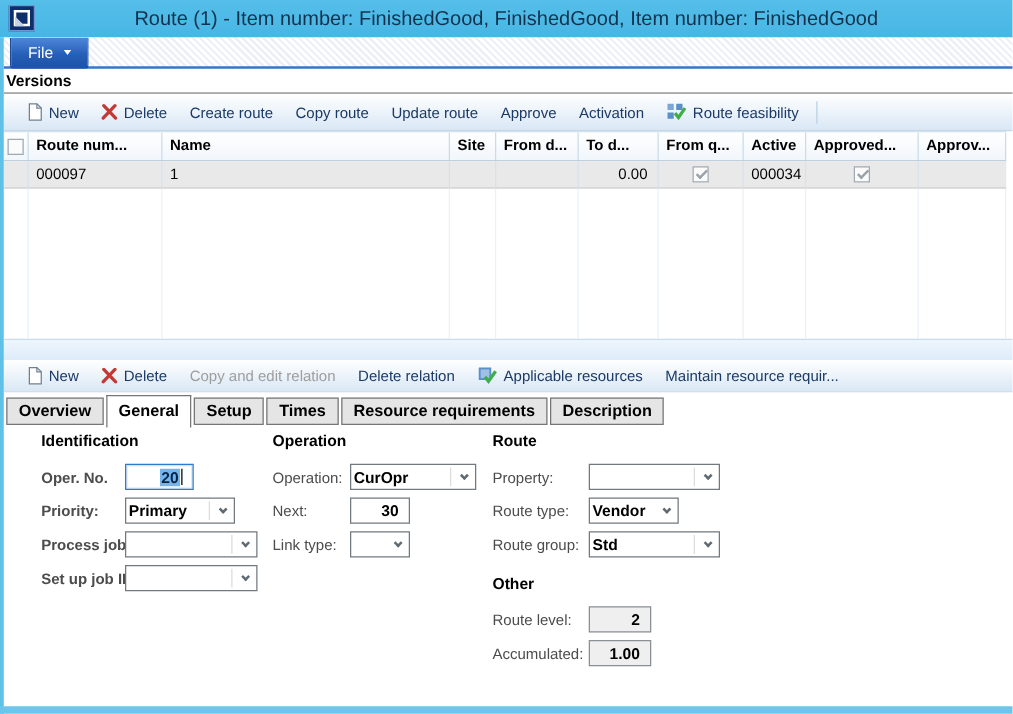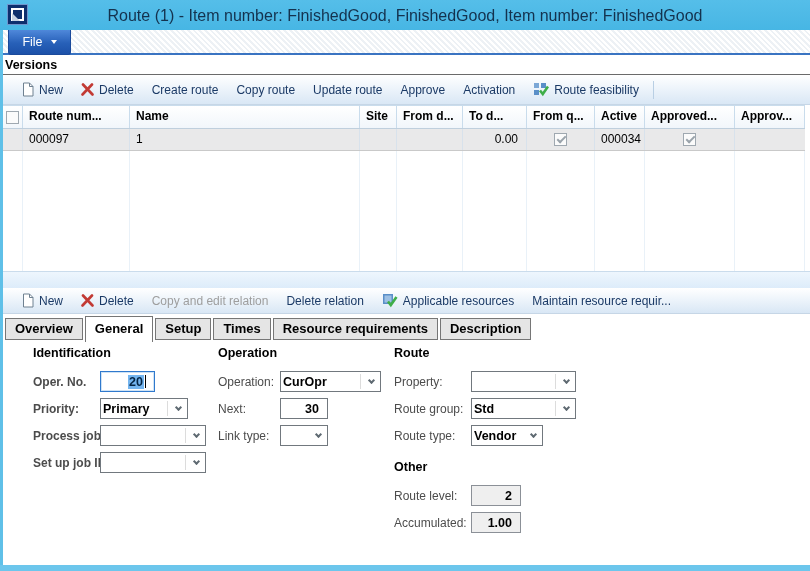--- a/index.html
+++ b/index.html
@@ -315,33 +315,33 @@
       <div class="fcol fcol3">
         <div class="fheader">Route</div>
         <div class="frow">
           <span class="flabel">Property:</span>
           <div class="field combo with-sep" style="width:105px">
             <span></span>
             <span class="chev"></span>
           </div>
         </div>
         <div class="frow">
+          <span class="flabel">Route type:</span>
+          <div class="field combo" style="width:72px">
+            <span>Vendor</span>
+            <span class="chev"></span>
+          </div>
+        </div>
+        <div class="frow">
           <span class="flabel">Route group:</span>
           <div class="field combo with-sep" style="width:105px">
             <span>Std</span>
             <span class="chev"></span>
           </div>
         </div>
-        <div class="frow">
-          <span class="flabel">Route type:</span>
-          <div class="field combo" style="width:72px">
-            <span>Vendor</span>
-            <span class="chev"></span>
-          </div>
-        </div>
 
         <div class="fheader gap">Other</div>
         <div class="frow">
           <span class="flabel">Route level:</span>
           <div class="field num readonly" style="width:50px">
             <span>2</span>
           </div>
         </div>
         <div class="frow">
           <span class="flabel">Accumulated:</span>

